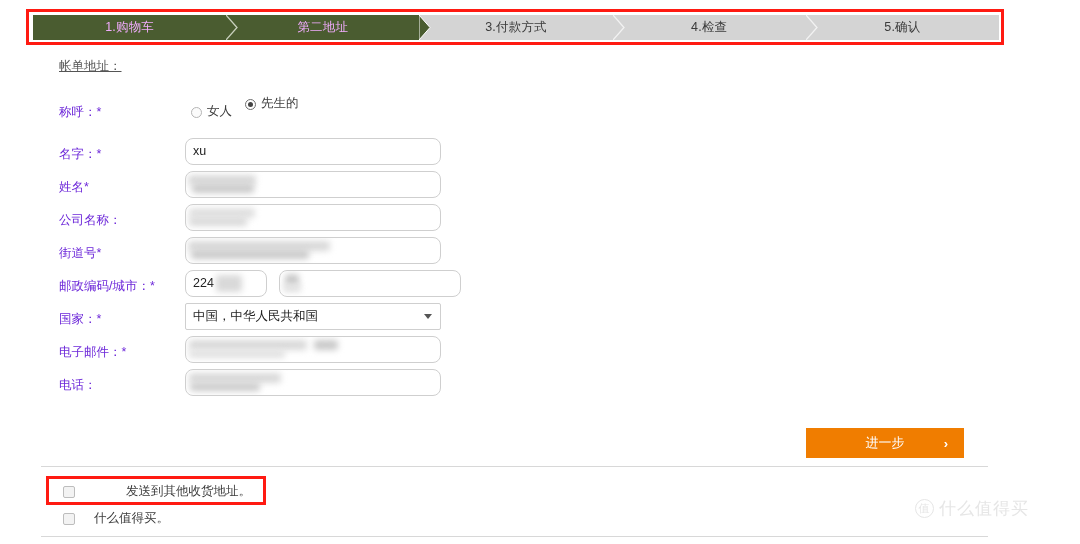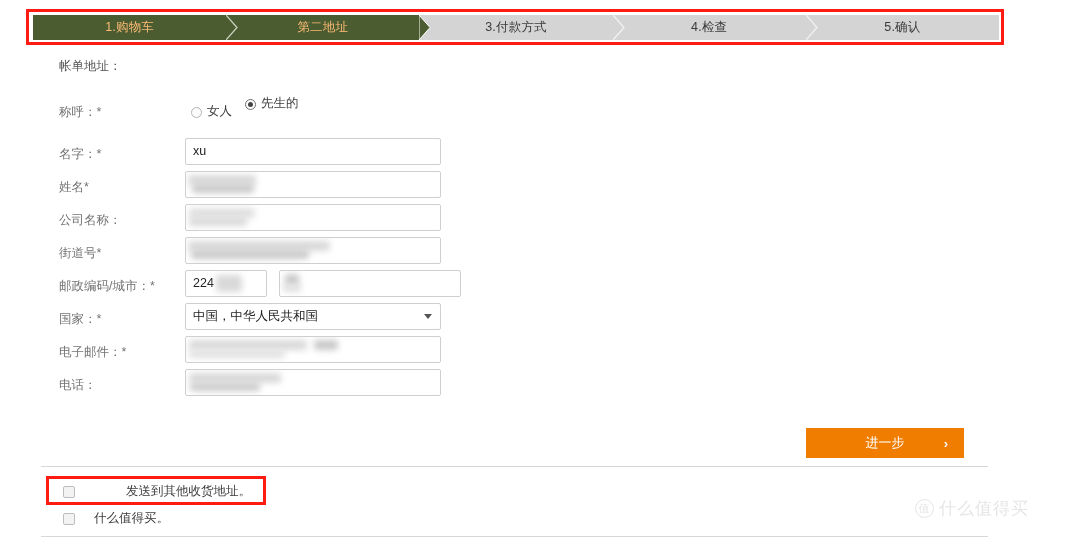--- a/index.html
+++ b/index.html
@@ -16,47 +16,47 @@
   }
   .steps{
     position:absolute;left:33px;top:15px;width:966px;height:25px;
     display:flex;
   }
   .step{
     position:relative;flex:1;height:25px;
     display:flex;align-items:center;justify-content:center;
     font-size:12.5px;letter-spacing:.2px;
   }
-  .step.done{background:#4a5c30;color:#fdba74;}
+  .step.done{background:#4a5c30;color:#f0abfc;}
   .step.todo{background:#d4d4d4;color:#3b3b3b;}
   
   .step .notch{
     position:absolute;right:-12px;top:0;width:12px;height:25px;
     z-index:3;pointer-events:none;
   }
   .step .notch svg{display:block;}
   .step:last-child .notch{display:none;}
 
   
   .billing-title{
-    position:absolute;left:59px;top:58px;font-size:12.5px;color:#555;
+    position:absolute;left:59px;top:58px;font-size:12.5px;color:#555;text-decoration:underline;
   }
 
   
   .form{position:absolute;left:59px;top:96px;width:400px;}
   .row{position:relative;height:33px;margin-bottom:0;}
   .lbl{
     position:absolute;left:0;top:8px;width:120px;
-    font-size:12.5px;color:#737373;white-space:nowrap;
+    font-size:12.5px;color:#6d28d9;white-space:nowrap;
   }
   .ctrl{position:absolute;left:126px;top:0;}
 
   .inp{
     width:256px;height:27px;box-sizing:border-box;
-    border:1px solid #cfcfcf;background:#fff;border-radius:2px;
+    border:1px solid #cfcfcf;background:#fff;border-radius:8px;
     font-size:12.5px;color:#333;padding:0 7px;line-height:25px;
     position:relative;overflow:hidden;
   }
   .inp.sm{width:82px;}
   .inp.city{width:182px;margin-left:12px;}
   .pair{display:flex;}
 
   .val{font-size:12.5px;color:#222;}
 
   

